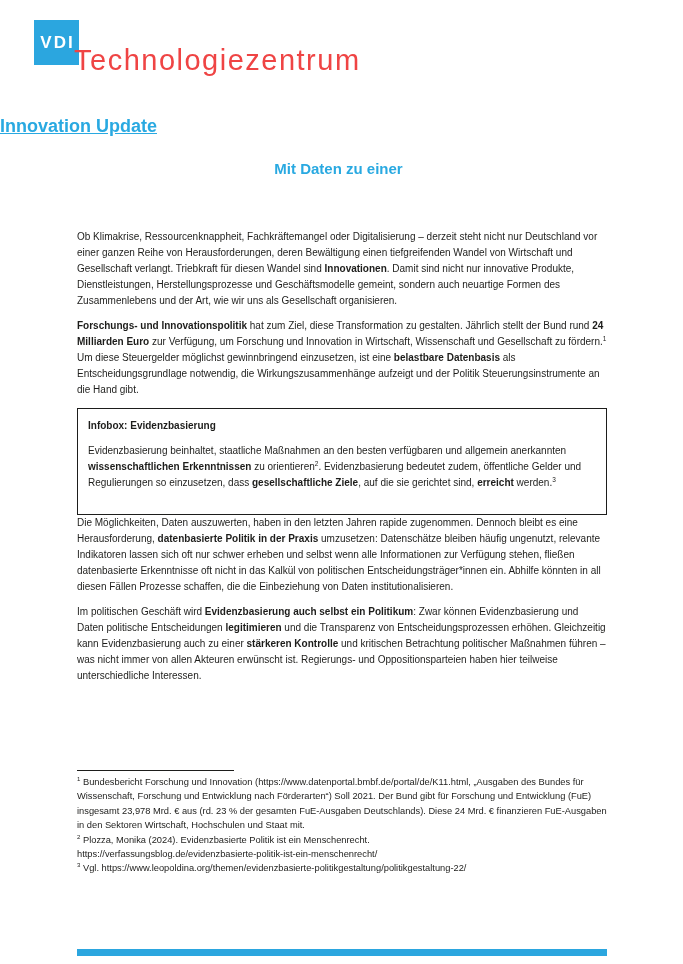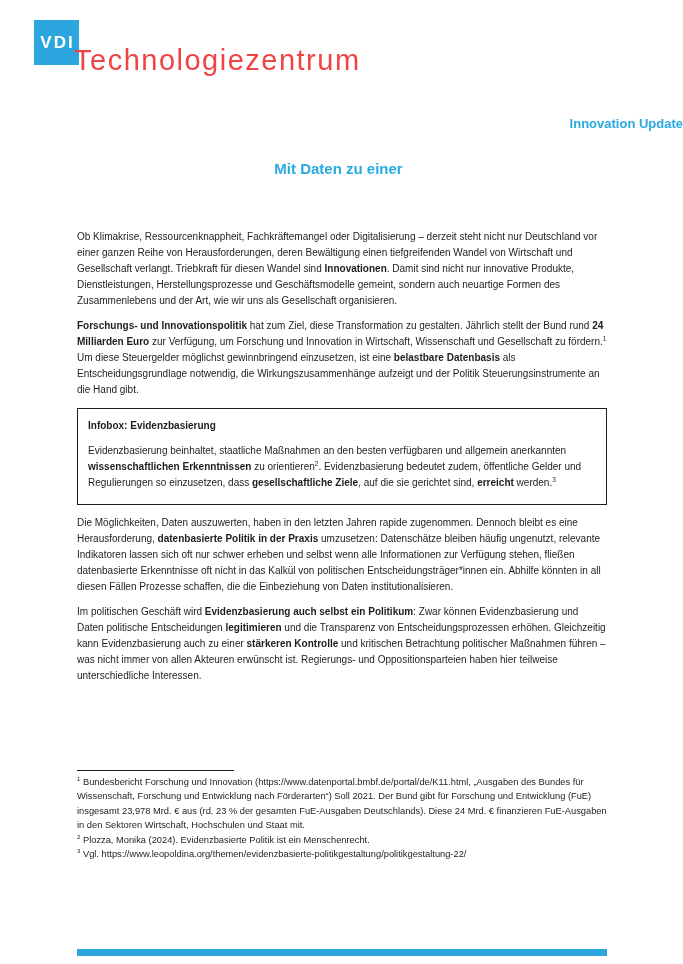--- a/index.html
+++ b/index.html
@@ -20,38 +20,38 @@
     padding-left:2px;
   }
   .wordmark {
     position:absolute; left:74px; top:44px;
     font-size:29px; font-weight:400; letter-spacing:1.5px; color:#ef4444;
     white-space:nowrap;
   }
 
   
   .kicker {
-    position:absolute; top:116px; left:0; right:0; text-align:right;
-    color:var(--accent,#29a9e1); font-size:13px; font-weight:700;
+    position:absolute; top:116px; left:0; right:0; text-align:left;
+    color:var(--accent,#29a9e1); font-size:18px; font-weight:700;text-decoration:underline;
   }
   .doc-title {
     position:absolute; top:158px; left:0; right:6px; text-align:center;
     color:var(--accent,#29a9e1); font-size:15px; font-weight:700; line-height:22px;
   }
 
   
   .content {
     position:absolute; left:77px; top:229px; width:530px;
     font-size:10px; line-height:16px;
   }
   .content p { margin:0 0 9px 0; }
   sup { font-size:0.65em; line-height:0; vertical-align:super; }
 
   .infobox {
-    border:1px solid #1d1d1b; padding:9px 10px 4px 10px; margin:10px 0 10px 0;
+    border:1px solid #1d1d1b; padding:9px 10px 14px 10px; margin:10px 0 0 0;
   }
   .infobox-title { font-weight:700; margin:0 0 9px 0; }
   .infobox-body { margin:0; }
 
   
   .footnotes {
     position:absolute; left:77px; top:770px; width:530px;
     font-size:9.3px; line-height:14.4px;
   }
   .footnote-rule { border:0; border-top:1px solid #1d1d1b; width:157px; margin:0 0 4px 0; }
@@ -87,19 +87,19 @@
       <p class="infobox-body"><span>Evidenzbasierung beinhaltet, staatliche Maßnahmen an den besten verfügbaren und allgemein anerkannten </span><span style="font-weight: 700;">wissenschaftlichen Erkenntnissen</span><span> zu orientieren</span><sup>2</sup><span>. Evidenzbasierung bedeutet zudem, öffentliche Gelder und Regulierungen so einzusetzen, dass </span><span style="font-weight: 700;">gesellschaftliche Ziele</span><span>, auf die sie gerichtet sind, </span><span style="font-weight: 700;">erreicht</span><span> werden.</span><sup>3</sup></p>
     </div>
 
     <p><span>Die Möglichkeiten, Daten auszuwerten, haben in den letzten Jahren rapide zugenommen. Dennoch bleibt es eine Herausforderung, </span><span style="font-weight: 700;">datenbasierte Politik in der Praxis</span><span> umzusetzen: Datenschätze bleiben häufig ungenutzt, relevante Indikatoren lassen sich oft nur schwer erheben und selbst wenn alle Informationen zur Verfügung stehen, fließen datenbasierte Erkenntnisse oft nicht in das Kalkül von politischen Entscheidungsträger*innen ein. Abhilfe könnten in all diesen Fällen Prozesse schaffen, die die Einbeziehung von Daten institutionalisieren.</span></p>
     <p><span>Im politischen Geschäft wird </span><span style="font-weight: 700;">Evidenzbasierung auch selbst ein Politikum</span><span>: Zwar können Evidenzbasierung und Daten politische Entscheidungen </span><span style="font-weight: 700;">legitimieren</span><span> und die Transparenz von Entscheidungsprozessen erhöhen. Gleichzeitig kann Evidenzbasierung auch zu einer </span><span style="font-weight: 700;">stärkeren Kontrolle</span><span> und kritischen Betrachtung politischer Maßnahmen führen – was nicht immer von allen Akteuren erwünscht ist. Regierungs- und Oppositionsparteien haben hier teilweise unterschiedliche Interessen.</span></p>
   </div>
 
   <div class="footnotes">
     <hr class="footnote-rule">
     <div class="footnote"><sup>1</sup><span> Bundesbericht Forschung und Innovation (https://www.datenportal.bmbf.de/portal/de/K11.html, „Ausgaben des Bundes für Wissenschaft, Forschung und Entwicklung nach Förderarten“) Soll 2021. Der Bund gibt für Forschung und Entwicklung (FuE) insgesamt 23,978 Mrd. € aus (rd. 23 % der gesamten FuE-Ausgaben Deutschlands). Diese 24 Mrd. € finanzieren FuE-Ausgaben in den Sektoren Wirtschaft, Hochschulen und Staat mit.</span></div>
-    <div class="footnote"><sup>2</sup><span> Plozza, Monika (2024). Evidenzbasierte Politik ist ein Menschenrecht.</span><br></div>
+    <div class="footnote"><sup>2</sup><span> Plozza, Monika (2024). Evidenzbasierte Politik ist ein Menschenrecht.</span><br><span>https://verfassungsblog.de/evidenzbasierte-politik-ist-ein-menschenrecht/</span></div>
     <div class="footnote"><sup>3</sup><span> Vgl. https://www.leopoldina.org/themen/evidenzbasierte-politikgestaltung/politikgestaltung-22/</span></div>
   </div>
 
   <div class="footer-bar"></div>
 
 </div>
 
 </body></html>

